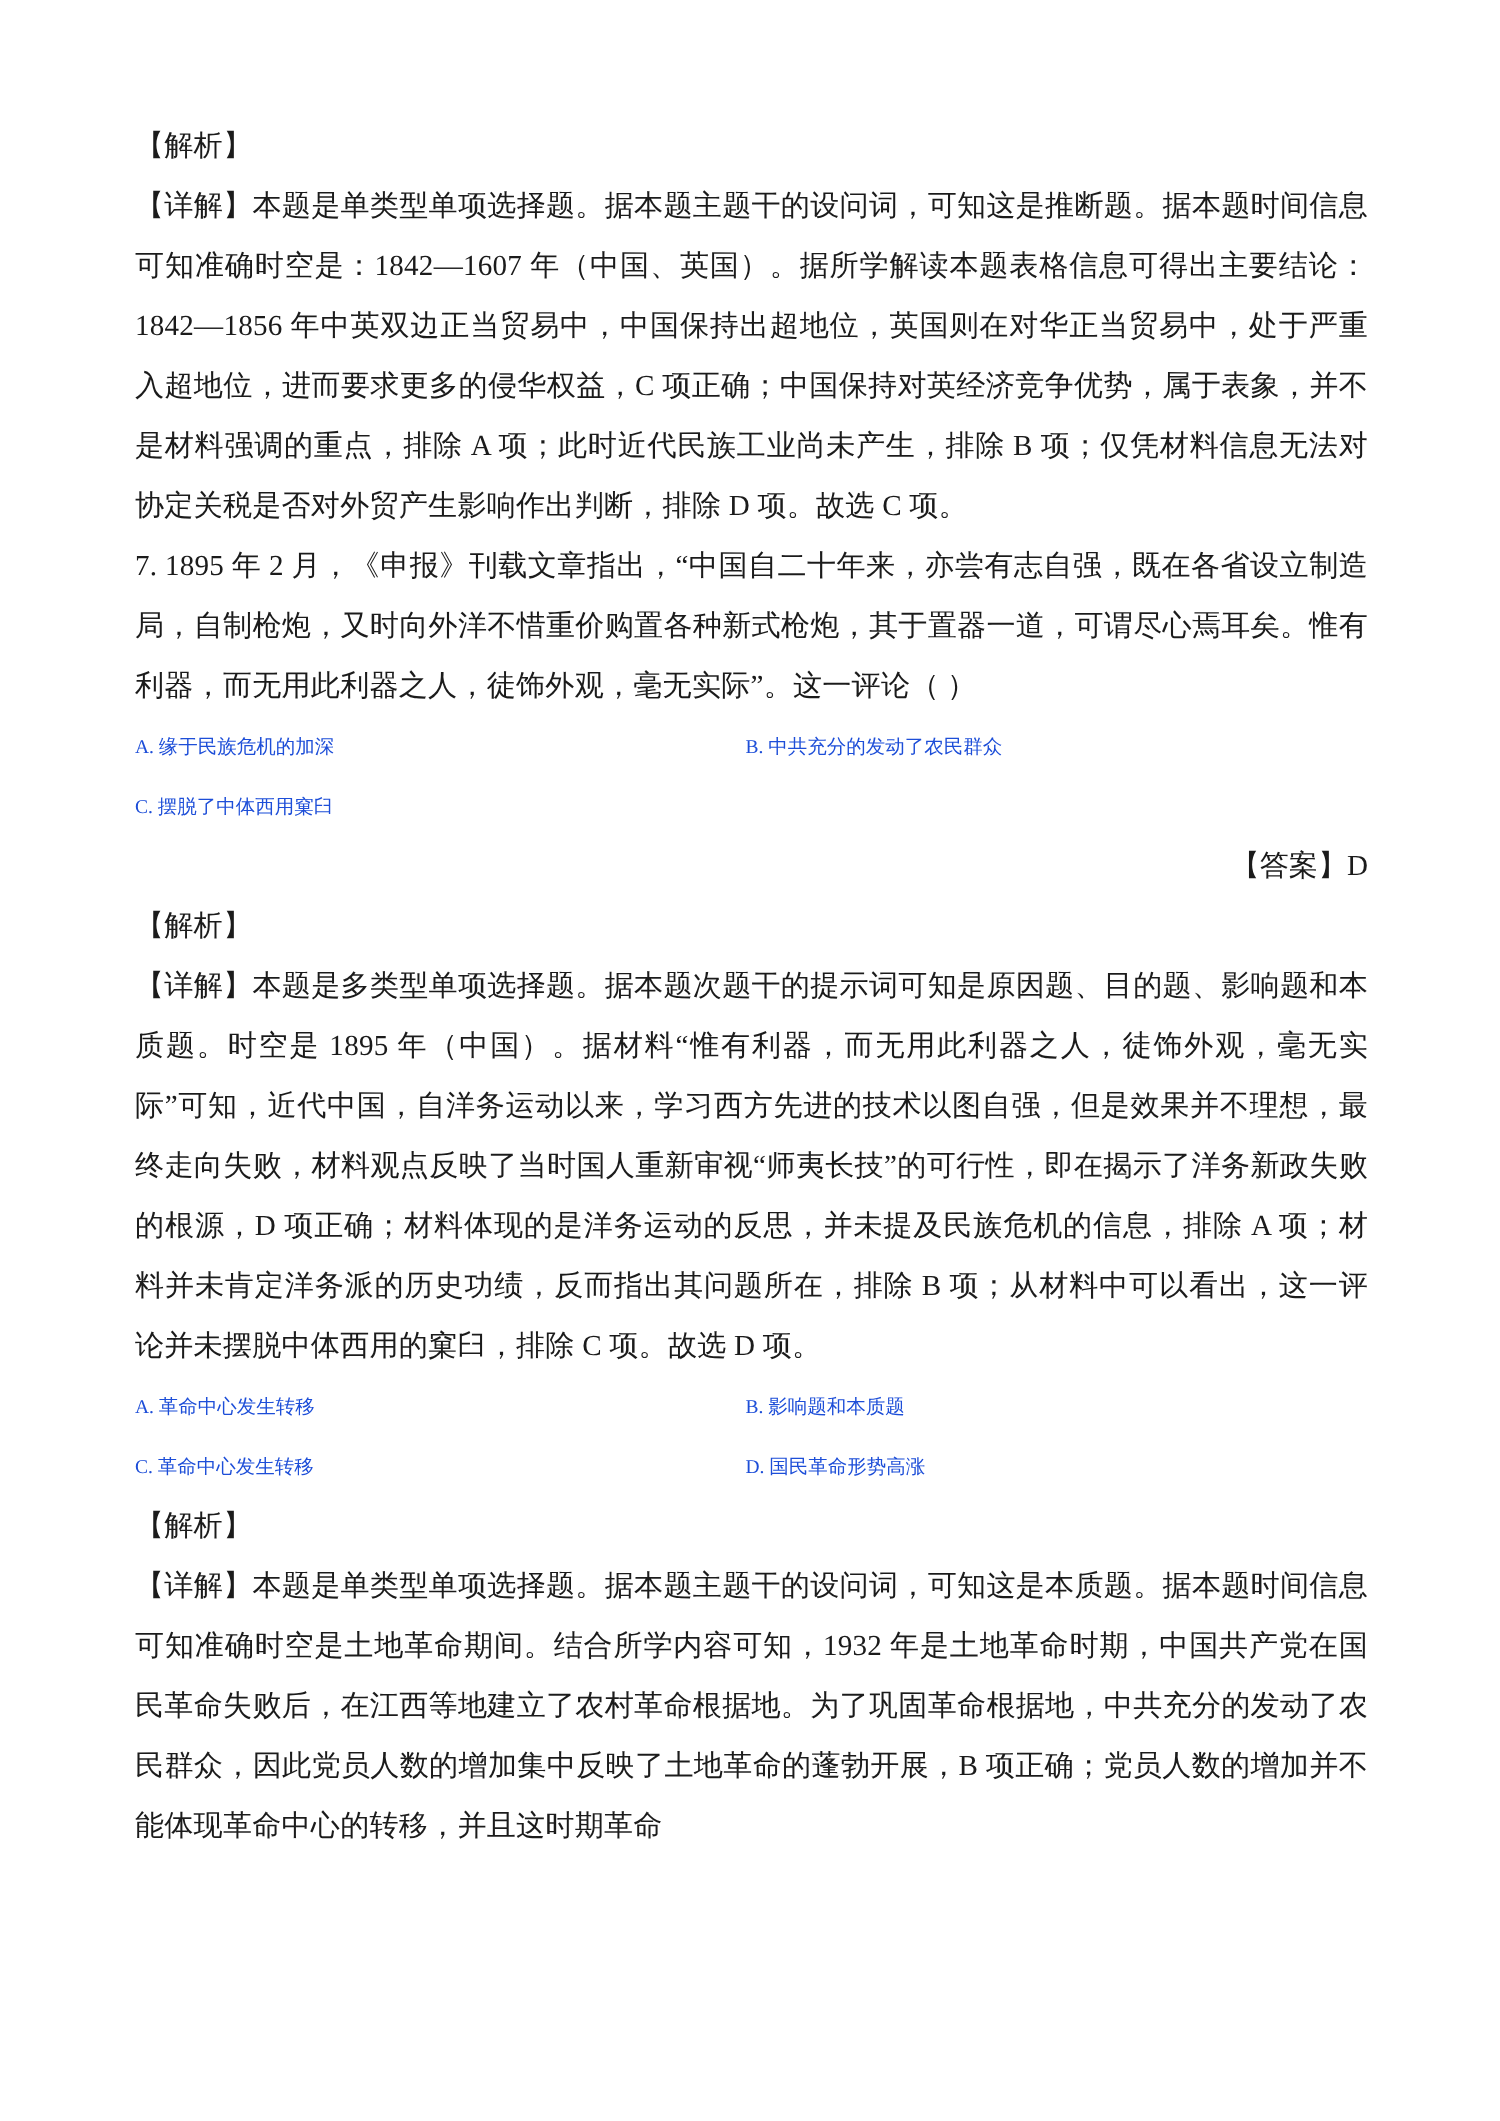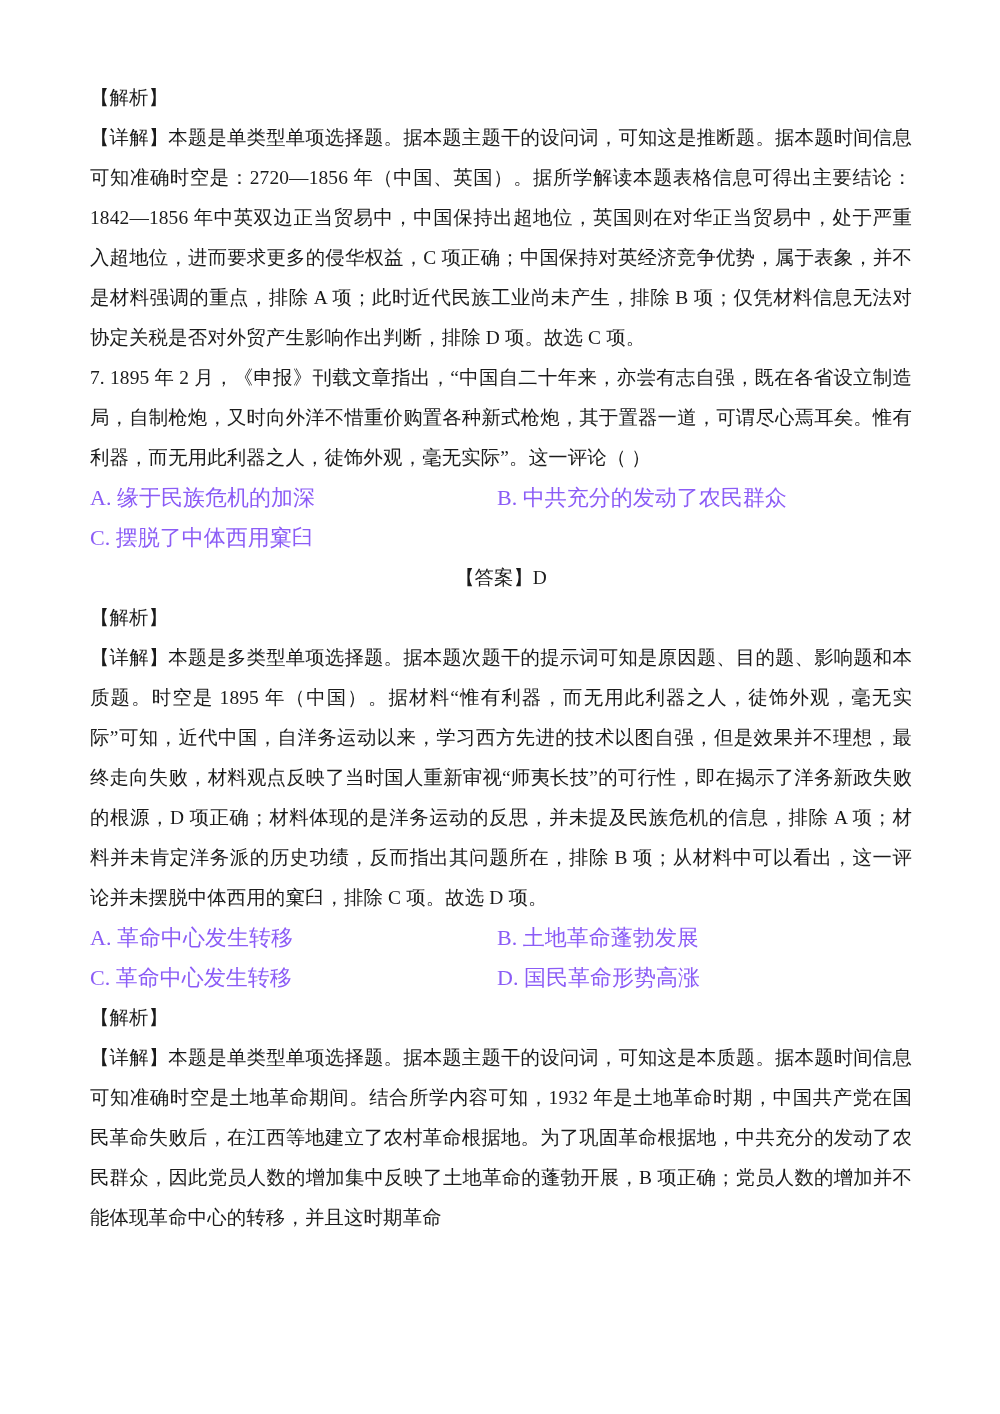--- a/index.html
+++ b/index.html
@@ -40,54 +40,54 @@
   }
   .para.qstem {
     text-align: justify;
   }
   
   .block { margin: 0; }
 
   
   .opts {
     display: block;
-    font-size: 22px;
+    font-size: 13px;
     line-height: 40px;
-    color: #8b5cf6;
+    color: #1d4ed8;
   }
   .opt-row {
     display: flex;
     line-height: 40px;
   }
   .opt-cell {
     flex: 0 0 auto;
     white-space: nowrap;
   }
   .opt-cell.left {
     width: 407px;
   }
   .opt-cell.right {
     width: 415px;
   }
   .ans {
     font-size: 19.4px;
     line-height: 40px;
-    text-align: center;
+    text-align: right;
     color: #1b1b1b;
   }
 </style>
 </head>
 <body>
 
 <div class="page">
   <div class="doc-body">
 
     <div class="para label-only block">【解析】</div>
 
-    <div class="para block">【详解】本题是单类型单项选择题。据本题主题干的设问词，可知这是推断题。据本题时间信息可知准确时空是：2720—1856 年（中国、英国）。据所学解读本题表格信息可得出主要结论：1842—1856 年中英双边正当贸易中，中国保持出超地位，英国则在对华正当贸易中，处于严重入超地位，进而要求更多的侵华权益，C 项正确；中国保持对英经济竞争优势，属于表象，并不是材料强调的重点，排除 A 项；此时近代民族工业尚未产生，排除 B 项；仅凭材料信息无法对协定关税是否对外贸产生影响作出判断，排除 D 项。故选 C 项。</div>
+    <div class="para block">【详解】本题是单类型单项选择题。据本题主题干的设问词，可知这是推断题。据本题时间信息可知准确时空是：1842—1607 年（中国、英国）。据所学解读本题表格信息可得出主要结论：1842—1856 年中英双边正当贸易中，中国保持出超地位，英国则在对华正当贸易中，处于严重入超地位，进而要求更多的侵华权益，C 项正确；中国保持对英经济竞争优势，属于表象，并不是材料强调的重点，排除 A 项；此时近代民族工业尚未产生，排除 B 项；仅凭材料信息无法对协定关税是否对外贸产生影响作出判断，排除 D 项。故选 C 项。</div>
 
     <div class="para qstem block">7. 1895 年 2 月，《申报》刊载文章指出，“中国自二十年来，亦尝有志自强，既在各省设立制造局，自制枪炮，又时向外洋不惜重价购置各种新式枪炮，其于置器一道，可谓尽心焉耳矣。惟有利器，而无用此利器之人，徒饰外观，毫无实际”。这一评论（    ）</div>
 
     <div class="opts">
       <div class="opt-row">
         <span class="opt-cell left">A. 缘于民族危机的加深</span>
         <span class="opt-cell right">B. 中共充分的发动了农民群众</span>
       </div>
       <div class="opt-row">
         <span class="opt-cell left">C. 摆脱了中体西用窠臼</span>
@@ -97,21 +97,21 @@
     <div class="ans block">【答案】D</div>
 
     <div class="para label-only block">【解析】</div>
 
     <div class="para block">【详解】本题是多类型单项选择题。据本题次题干的提示词可知是原因题、目的题、影响题和本质题。时空是 1895 年（中国）。据材料“惟有利器，而无用此利器之人，徒饰外观，毫无实际”可知，近代中国，自洋务运动以来，学习西方先进的技术以图自强，但是效果并不理想，最终走向失败，材料观点反映了当时国人重新审视“师夷长技”的可行性，即在揭示了洋务新政失败的根源，D 项正确；材料体现的是洋务运动的反思，并未提及民族危机的信息，排除 A 项；材料并未肯定洋务派的历史功绩，反而指出其问题所在，排除 B 项；从材料中可以看出，这一评论并未摆脱中体西用的窠臼，排除 C 项。故选 D 项。</div>
 
 
     <div class="opts">
       <div class="opt-row">
         <span class="opt-cell left">A. 革命中心发生转移</span>
-        <span class="opt-cell right">B. 土地革命蓬勃发展</span>
+        <span class="opt-cell right">B. 影响题和本质题</span>
       </div>
       <div class="opt-row">
         <span class="opt-cell left">C. 革命中心发生转移</span>
         <span class="opt-cell right">D. 国民革命形势高涨</span>
       </div>
     </div>
 
 
     <div class="para label-only block">【解析】</div>
 

